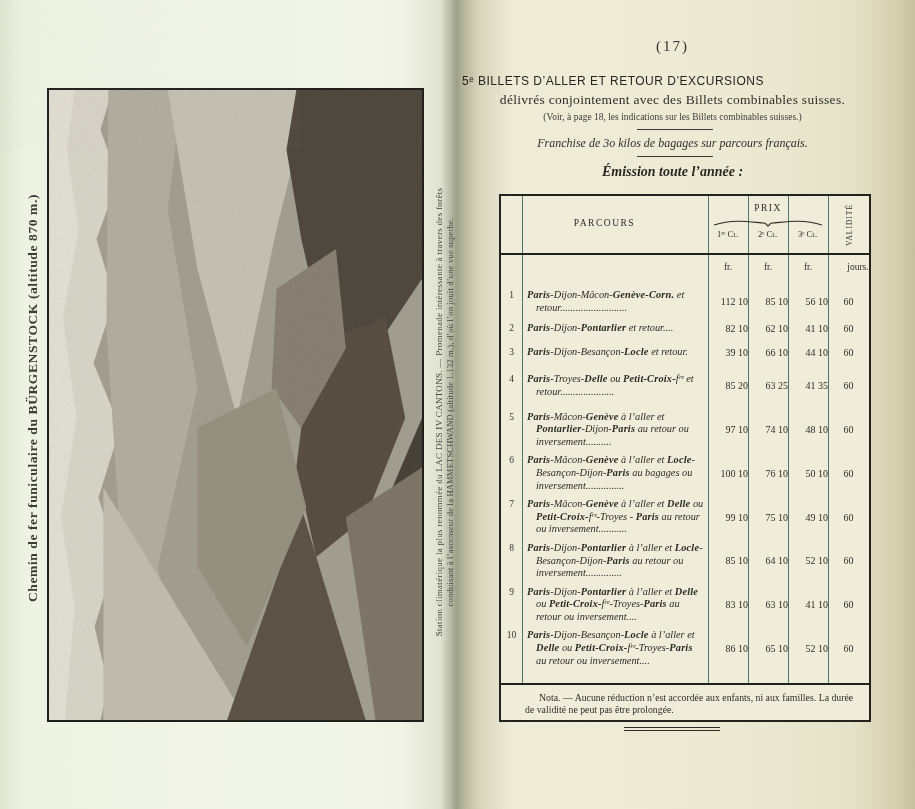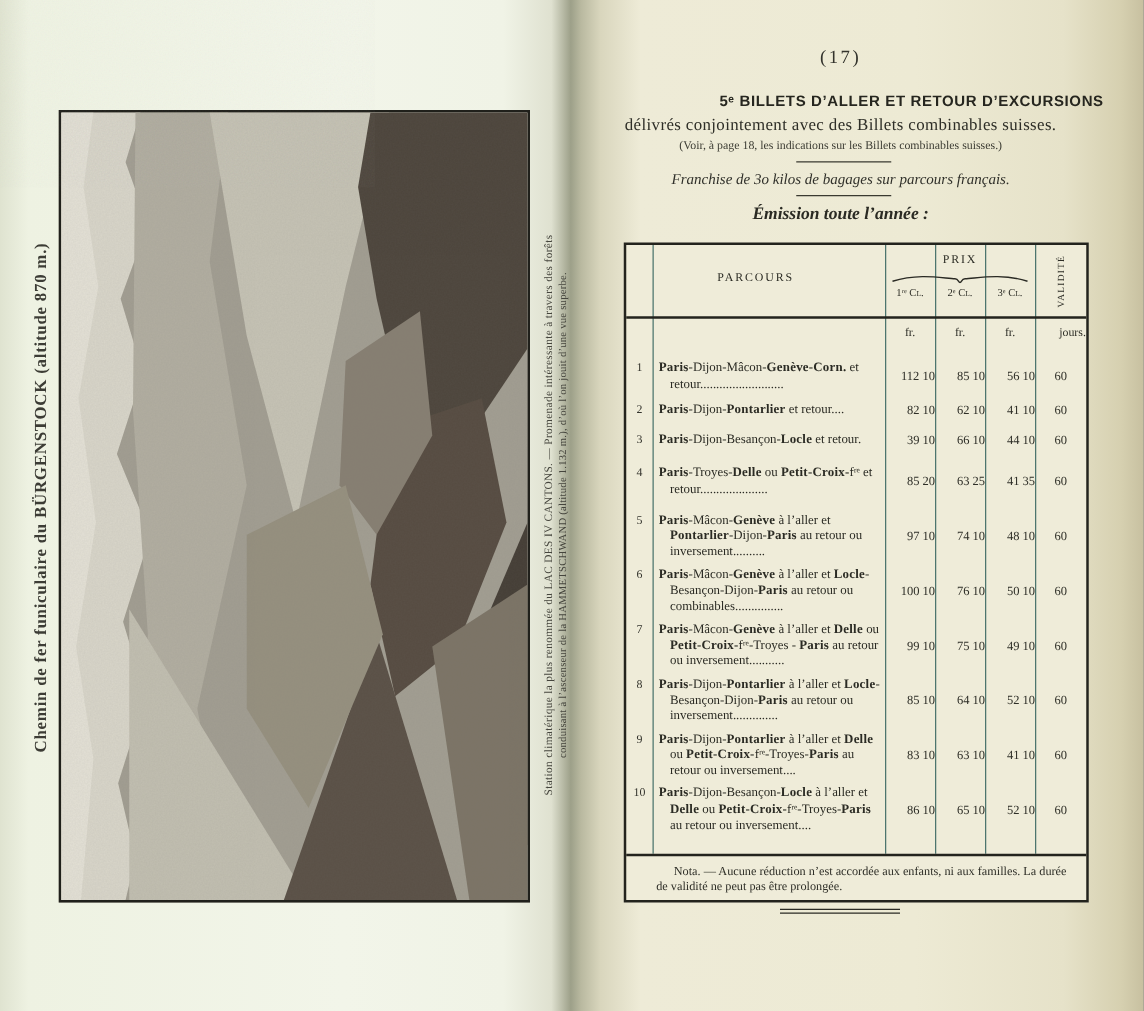--- a/index.html
+++ b/index.html
@@ -35,23 +35,23 @@
     transform:translate(-50%,-50%) rotate(-90deg);
     white-space:nowrap;text-align:center;color:#45453d;
   }
   .photo-caption .l1{font-size:9px;letter-spacing:.3px;line-height:11px;display:block;}
   .photo-caption .l2{font-size:8.5px;letter-spacing:.2px;line-height:10px;display:block;}
 
   
   .rp{position:absolute;left:462px;top:0;width:443px;height:809px;}
   .rp .pagenum{position:absolute;top:38px;left:0;right:22px;text-align:center;
     font-size:15px;letter-spacing:2px;color:#33332c;}
-  .rp .title{position:absolute;top:74px;left:0;right:22px;text-align:right;
+  .rp .title{position:absolute;top:74px;left:0;right:22px;text-align:left;
     font-family:"Liberation Sans","DejaVu Sans",sans-serif;
-    font-weight:bold;font-size:12px;letter-spacing:.5px;color:#26261f;}
+    font-weight:normal;font-size:12px;letter-spacing:.5px;color:#26261f;}
   .rp .subtitle{position:absolute;top:92px;left:0;right:22px;text-align:center;
     font-size:13.5px;letter-spacing:.3px;color:#2e2e27;}
   .rp .refnote{position:absolute;top:112px;left:0;right:22px;text-align:center;
     font-size:9.5px;color:#3c3c33;}
   .rp .rule1,.rp .rule2{position:absolute;left:50%;margin-left:-47px;width:76px;
     border-top:1px solid #3a3a30;height:0;}
   .rp .rule1{top:129px;}
   .rp .rule2{top:156px;}
   .rp .franchise{position:absolute;top:136px;left:0;right:22px;text-align:center;
     font-style:italic;font-size:12px;color:#30302a;}
@@ -81,21 +81,21 @@
     transform:translate(-50%,-50%) rotate(-90deg);
     font-size:7.5px;letter-spacing:1px;color:#2c2c25;white-space:nowrap;}
   .u-cell{position:absolute;top:57px;height:28px;line-height:28px;text-align:center;
     font-size:9.5px;color:#2e2e27;}
 
   .rows{position:absolute;left:0;top:85px;width:368px;}
   .trow{display:flex;align-items:center;}
   .c-num{width:21px;text-align:center;font-size:9.5px;align-self:flex-start;
     padding-top:1px;color:#33332c;}
   .c-parc{width:186px;box-sizing:border-box;padding:0 3px 0 5px;text-align:left;
-    font-size:10.3px;line-height:12.6px;color:#2b2b24;}
+    font-size:10.3px;line-height:12.6px;color:#2b2b24;font-style:italic;}
   .c-parc .in{display:block;padding-left:9px;text-indent:-9px;}
   .c-parc .b{font-weight:bold;letter-spacing:.2px;}
   .c-p{width:40px;text-align:right;font-size:10px;color:#2e2e27;white-space:nowrap;}
   .c-v{width:41px;text-align:center;font-size:10px;color:#2e2e27;}
 
   .nota{position:absolute;left:16px;right:0;top:491px;padding:5px 8px 0 8px;
     text-align:left;font-size:9.8px;line-height:12px;color:#2e2e27;
     text-indent:14px;box-sizing:border-box;}
 
   .endrule{position:absolute;top:727px;left:50%;margin-left:-60px;width:96px;height:2px;
@@ -223,21 +223,21 @@
               <span class="in"><span class="b">Paris</span><span>-Mâcon-</span><span class="b">Genève</span><span> à l’aller et </span><span class="b">Pontarlier</span><span>-Dijon-</span><span class="b">Paris</span><span> au retour ou inversement..........</span></span>
             </div>
             <div class="c-p">97 10</div>
             <div class="c-p">74 10</div>
             <div class="c-p">48 10</div>
             <div class="c-v">60</div>
           </div>
           <div class="trow" style="margin-top: 6px;">
             <div class="c-num">6</div>
             <div class="c-parc">
-              <span class="in"><span class="b">Paris</span><span>-Mâcon-</span><span class="b">Genève</span><span> à l’aller et </span><span class="b">Locle</span><span>-Besançon-Dijon-</span><span class="b">Paris</span><span> au retour ou combinables...............</span></span>
+              <span class="in"><span class="b">Paris</span><span>-Mâcon-</span><span class="b">Genève</span><span> à l’aller et </span><span class="b">Locle</span><span>-Besançon-Dijon-</span><span class="b">Paris</span><span> au bagages ou inversement...............</span></span>
             </div>
             <div class="c-p">100 10</div>
             <div class="c-p">76 10</div>
             <div class="c-p">50 10</div>
             <div class="c-v">60</div>
           </div>
           <div class="trow" style="margin-top: 6px;">
             <div class="c-num">7</div>
             <div class="c-parc">
               <span class="in"><span class="b">Paris</span><span>-Mâcon-</span><span class="b">Genève</span><span> à l’aller et </span><span class="b">Delle</span><span> ou </span><span class="b">Petit-Croix-</span><span>fʳᵉ-Troyes - </span><span class="b">Paris</span><span> au retour ou inversement...........</span></span>

